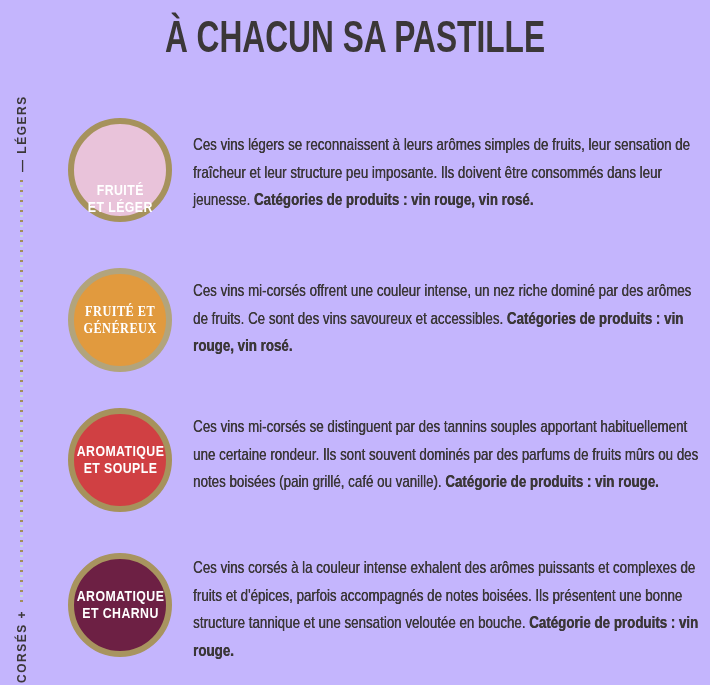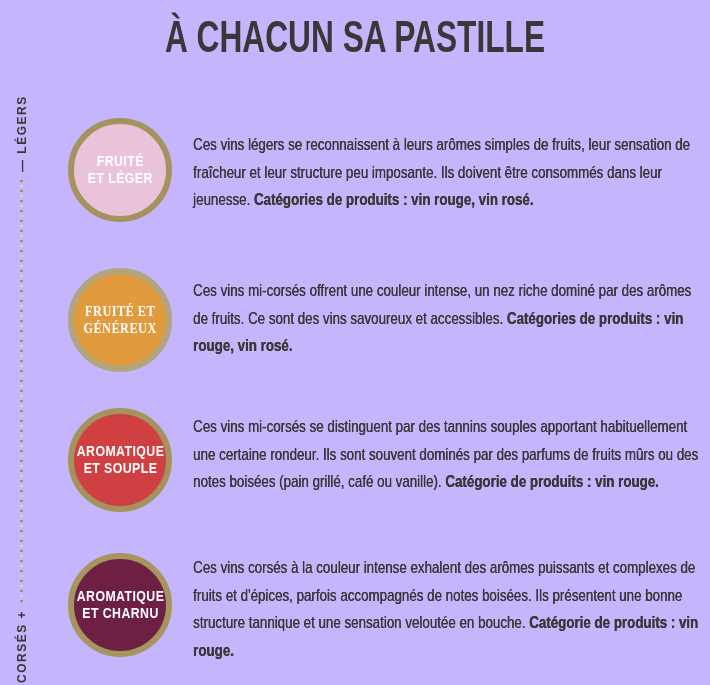--- a/index.html
+++ b/index.html
@@ -64,21 +64,21 @@
     <span class="title">À CHACUN SA PASTILLE</span>
   </div>
 
   <div>
     <div class="vlabel vlabel-top">— LÉGERS</div>
     <div class="axis-dots" style="--dot-a: #a28e58; --dot-b: #c9d6db;"></div>
     <div class="vlabel vlabel-bottom">CORSÉS +</div>
   </div>
 
   <div class="row r1">
-    <div class="badge" style="background-color: rgb(233, 195, 218); border-color: rgb(166, 146, 92);">
+    <div class="badge" style="background-color: rgb(233, 195, 218); border-color: rgb(166, 146, 92); align-items: flex-end;">
       <div class="badge-label" style="color: rgb(255, 255, 255);">
         <span>FRUITÉ</span><br>
         <span>ET LÉGER</span>
       </div>
     </div>
     <div class="para">
       <span>Ces vins légers se reconnaissent à leurs arômes simples de fruits, leur sensation de fraîcheur et leur structure peu imposante. Ils doivent être consommés dans leur jeunesse. </span><strong>Catégories de produits : vin rouge, vin rosé.</strong>
     </div>
   </div>
 

